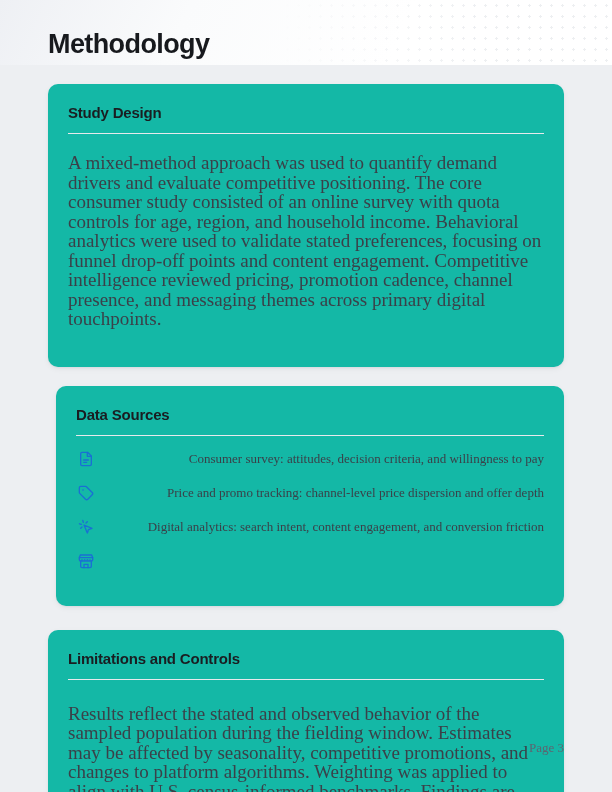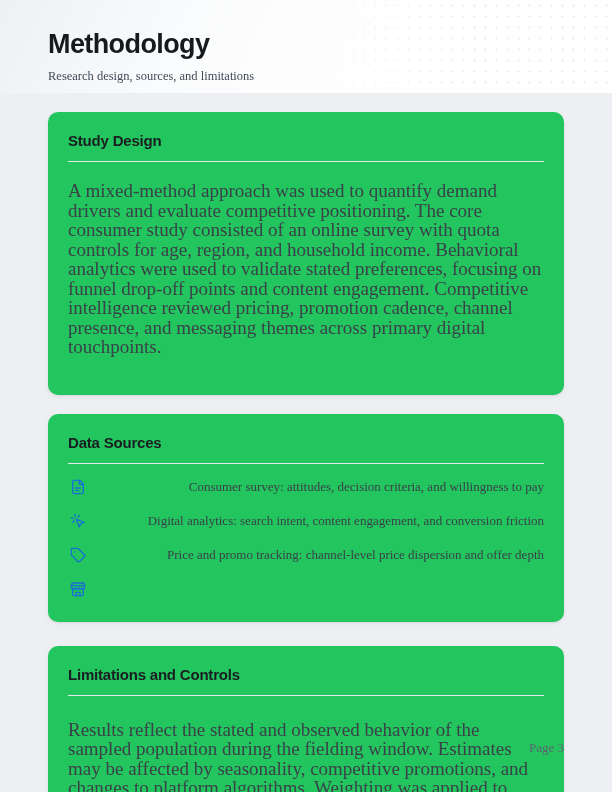--- a/index.html
+++ b/index.html
@@ -6,21 +6,21 @@
   html, body { width: 612px; height: 792px; }
   body {
     font-family: "Liberation Sans", sans-serif;
     background: #edeff2;
     overflow: hidden;
     position: relative;
   }
   
   .page-header {
     position: relative;
-    height: 93px;
+    height: 65px;
     background: linear-gradient(115deg, #eef0f4 0%, #fafbfc 30%, #ffffff 65%);
     padding: 30px 48px 0 48px;
     overflow: hidden;
   }
   .dot-pattern {
     position: absolute;
     top: 0; right: 0;
     width: 330px; height: 93px;
     background-image: radial-gradient(rgba(100,116,139,0.13) 1px, transparent 1.3px);
     background-size: 11px 11px;
@@ -37,27 +37,27 @@
   }
   .page-subtitle {
     margin-top: 9px;
     font-family: "Liberation Serif", serif;
     font-size: 12.5px;
     color: #414b57;
   }
   
   .content { padding: 0 48px; position: relative; }
   .card {
-    background: #22c55e;
+    background: #14b8a6;
     border-radius: 10px;
     box-shadow: 0 1px 2px rgba(16,24,40,0.05), 0 2px 6px rgba(16,24,40,0.05);
     padding: 20px 20px 24px 20px;
   }
   .card-1 { margin-top: 19px; padding-bottom: 38px; }
-  .card-2 { margin-top: 19px; padding-bottom: 16px; }
+  .card-2 { margin-top: 19px; padding-bottom: 28px; margin-left: 8px; }
   .card-3 { margin-top: 24px; padding-bottom: 12px; }
   .card-title {
     font-size: 15px;
     font-weight: 700;
     letter-spacing: -0.2px;
     color: #1a1d21;
   }
   .card-divider {
     height: 1px;
     background: #e7e9ec;
@@ -135,38 +135,38 @@
             <line x1="8.5" y1="13.5" x2="15.5" y2="13.5"></line>
             <line x1="8.5" y1="17" x2="13" y2="17"></line>
           </svg>
         </span>
         <span class="source-text">Consumer survey: attitudes, decision criteria, and willingness to pay</span>
       </div>
 
       <div class="source-item">
         <span class="source-icon">
           <svg viewBox="0 0 24 24" fill="none" stroke="currentColor" stroke-width="2" stroke-linecap="round" stroke-linejoin="round">
+            <path d="M12.586 2.586A2 2 0 0 0 11.172 2H4a2 2 0 0 0-2 2v7.172a2 2 0 0 0 .586 1.414l8.704 8.704a2.426 2.426 0 0 0 3.42 0l6.58-6.58a2.426 2.426 0 0 0 0-3.42z"></path>
+            <circle cx="7.5" cy="7.5" r="1.2" fill="currentColor" stroke="none"></circle>
+          </svg>
+        </span>
+        <span class="source-text">Price and promo tracking: channel-level price dispersion and offer depth</span>
+      </div>
+
+      <div class="source-item">
+        <span class="source-icon">
+          <svg viewBox="0 0 24 24" fill="none" stroke="currentColor" stroke-width="2" stroke-linecap="round" stroke-linejoin="round">
             <path d="m9 9 5 12 1.8-5.2L21 14Z"></path>
             <path d="M7.2 2.2 8 5.1"></path>
             <path d="m5.1 8-2.9-.8"></path>
             <path d="M14 4.1 12 6"></path>
             <path d="m6 12-1.9 2"></path>
           </svg>
         </span>
         <span class="source-text">Digital analytics: search intent, content engagement, and conversion friction</span>
-      </div>
-
-      <div class="source-item">
-        <span class="source-icon">
-          <svg viewBox="0 0 24 24" fill="none" stroke="currentColor" stroke-width="2" stroke-linecap="round" stroke-linejoin="round">
-            <path d="M12.586 2.586A2 2 0 0 0 11.172 2H4a2 2 0 0 0-2 2v7.172a2 2 0 0 0 .586 1.414l8.704 8.704a2.426 2.426 0 0 0 3.42 0l6.58-6.58a2.426 2.426 0 0 0 0-3.42z"></path>
-            <circle cx="7.5" cy="7.5" r="1.2" fill="currentColor" stroke="none"></circle>
-          </svg>
-        </span>
-        <span class="source-text">Price and promo tracking: channel-level price dispersion and offer depth</span>
       </div>
 
       <div class="source-item">
         <span class="source-icon">
           <svg viewBox="0 0 24 24" fill="none" stroke="currentColor" stroke-width="2" stroke-linecap="round" stroke-linejoin="round">
             <path d="M4 12v8a2 2 0 0 0 2 2h12a2 2 0 0 0 2-2v-8"></path>
             <path d="M2 7l1.5-4h17L22 7"></path>
             <path d="M2 7h20v3a2 2 0 0 1-2 2c-1.1 0-2-.9-2-2 0 1.1-.9 2-2 2s-2-.9-2-2c0 1.1-.9 2-2 2s-2-.9-2-2c0 1.1-.9 2-2 2s-2-.9-2-2c0 1.1-.9 2-2 2a2 2 0 0 1-2-2V7z"></path>
             <path d="M9 22v-5h6v5"></path>
           </svg>

